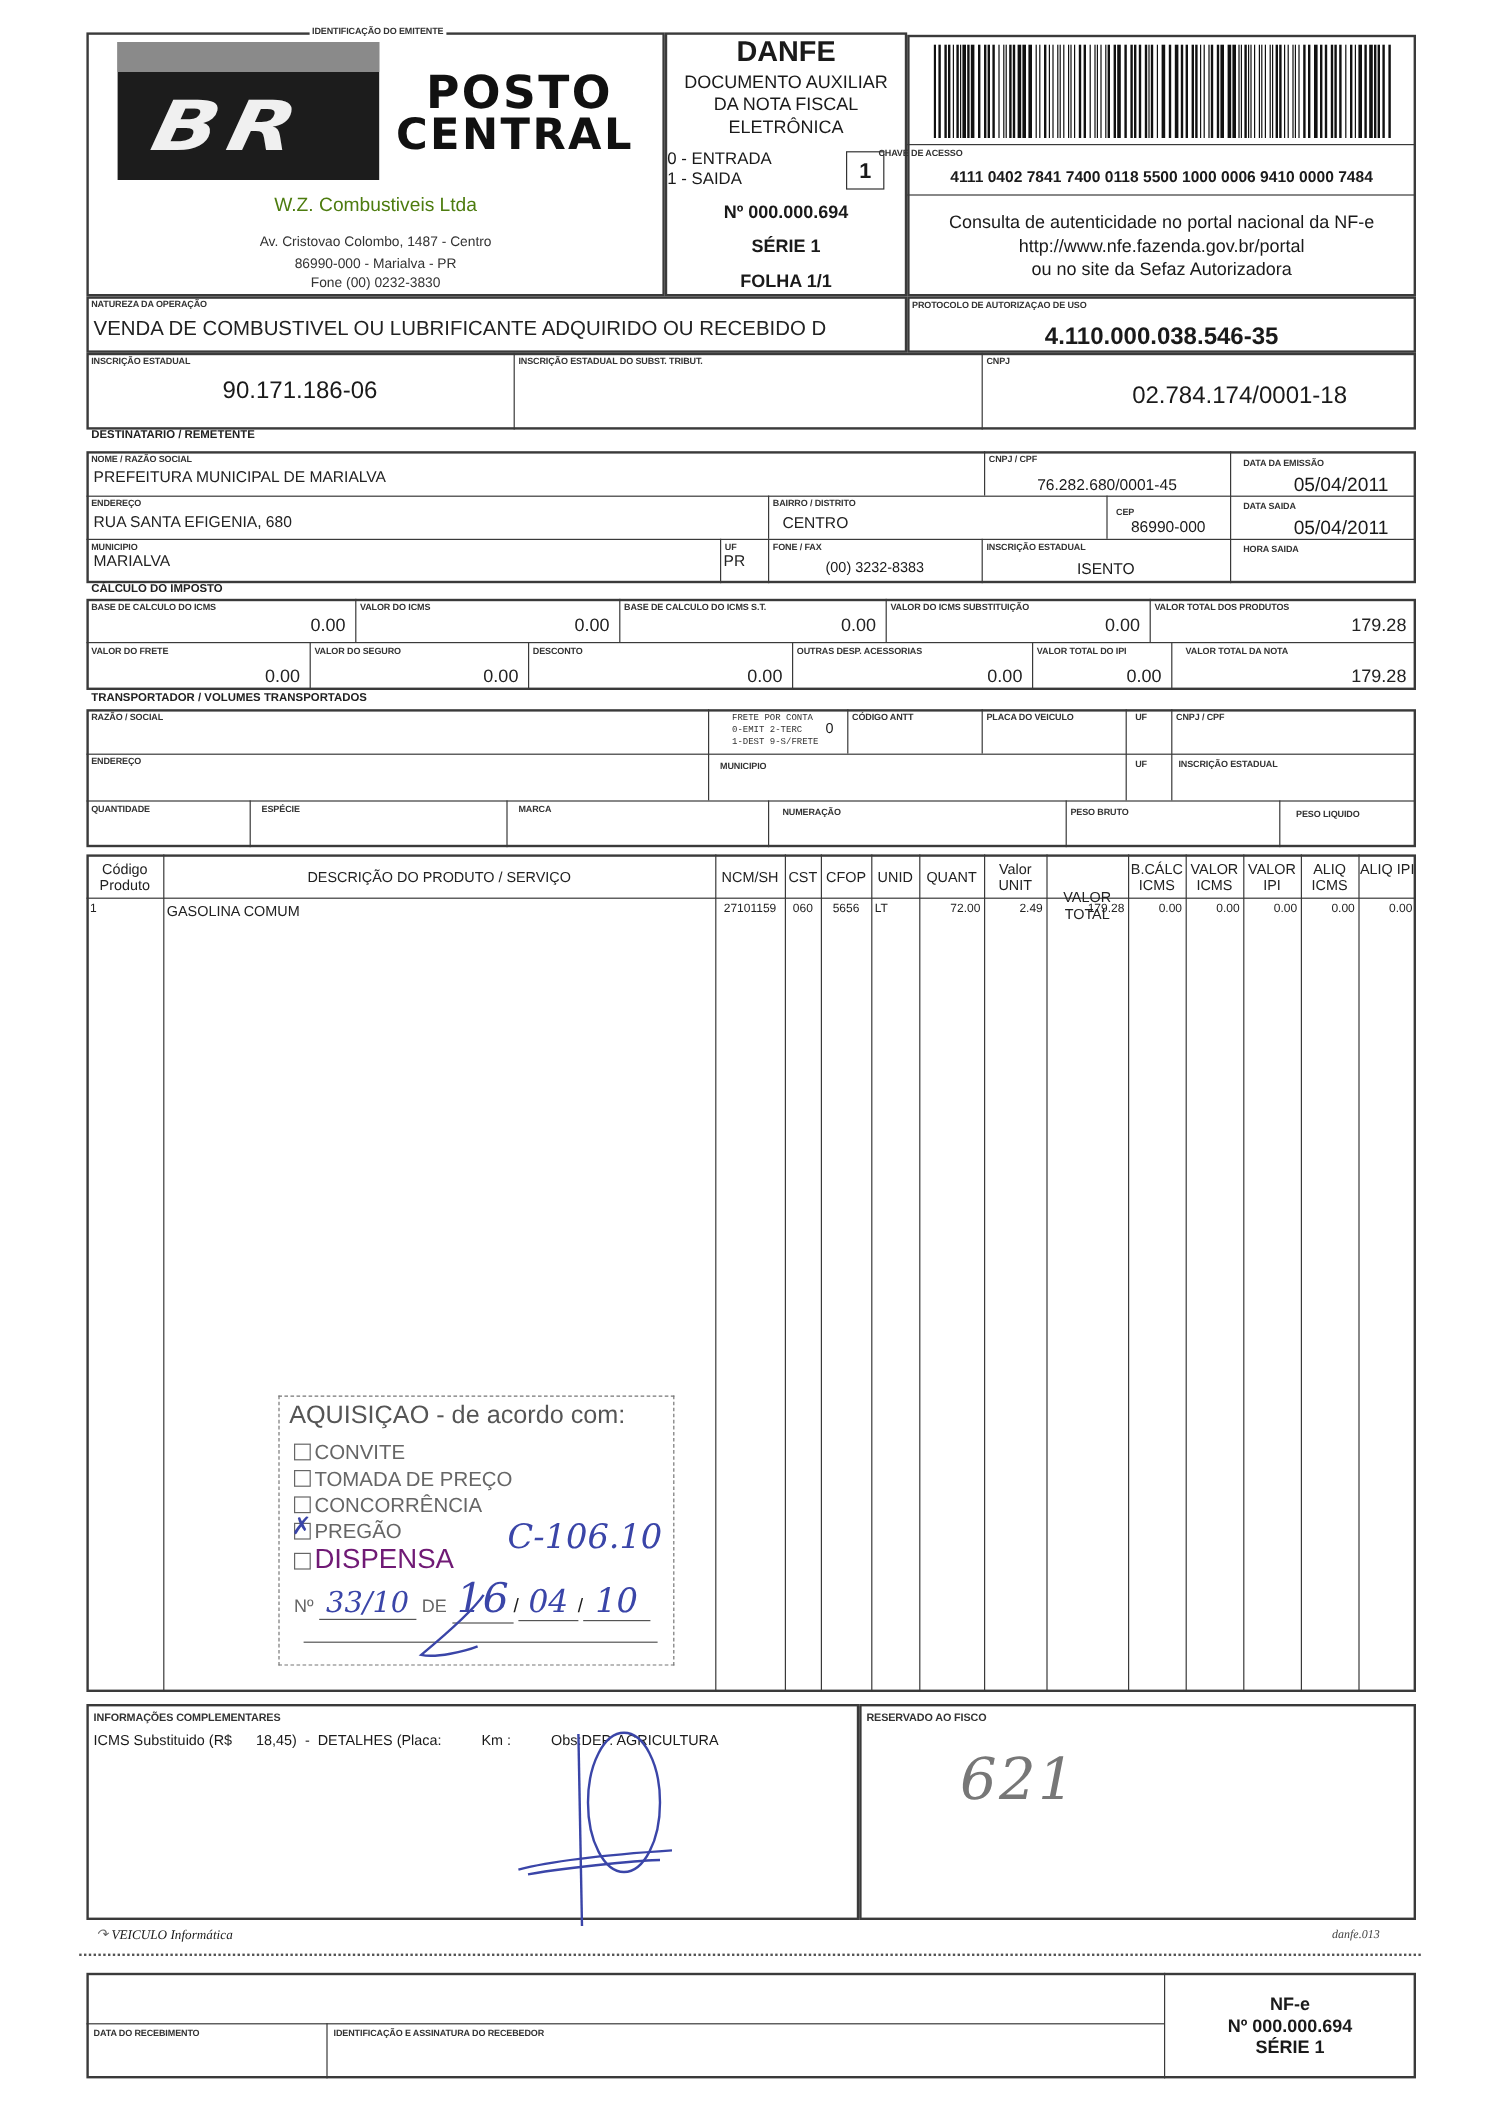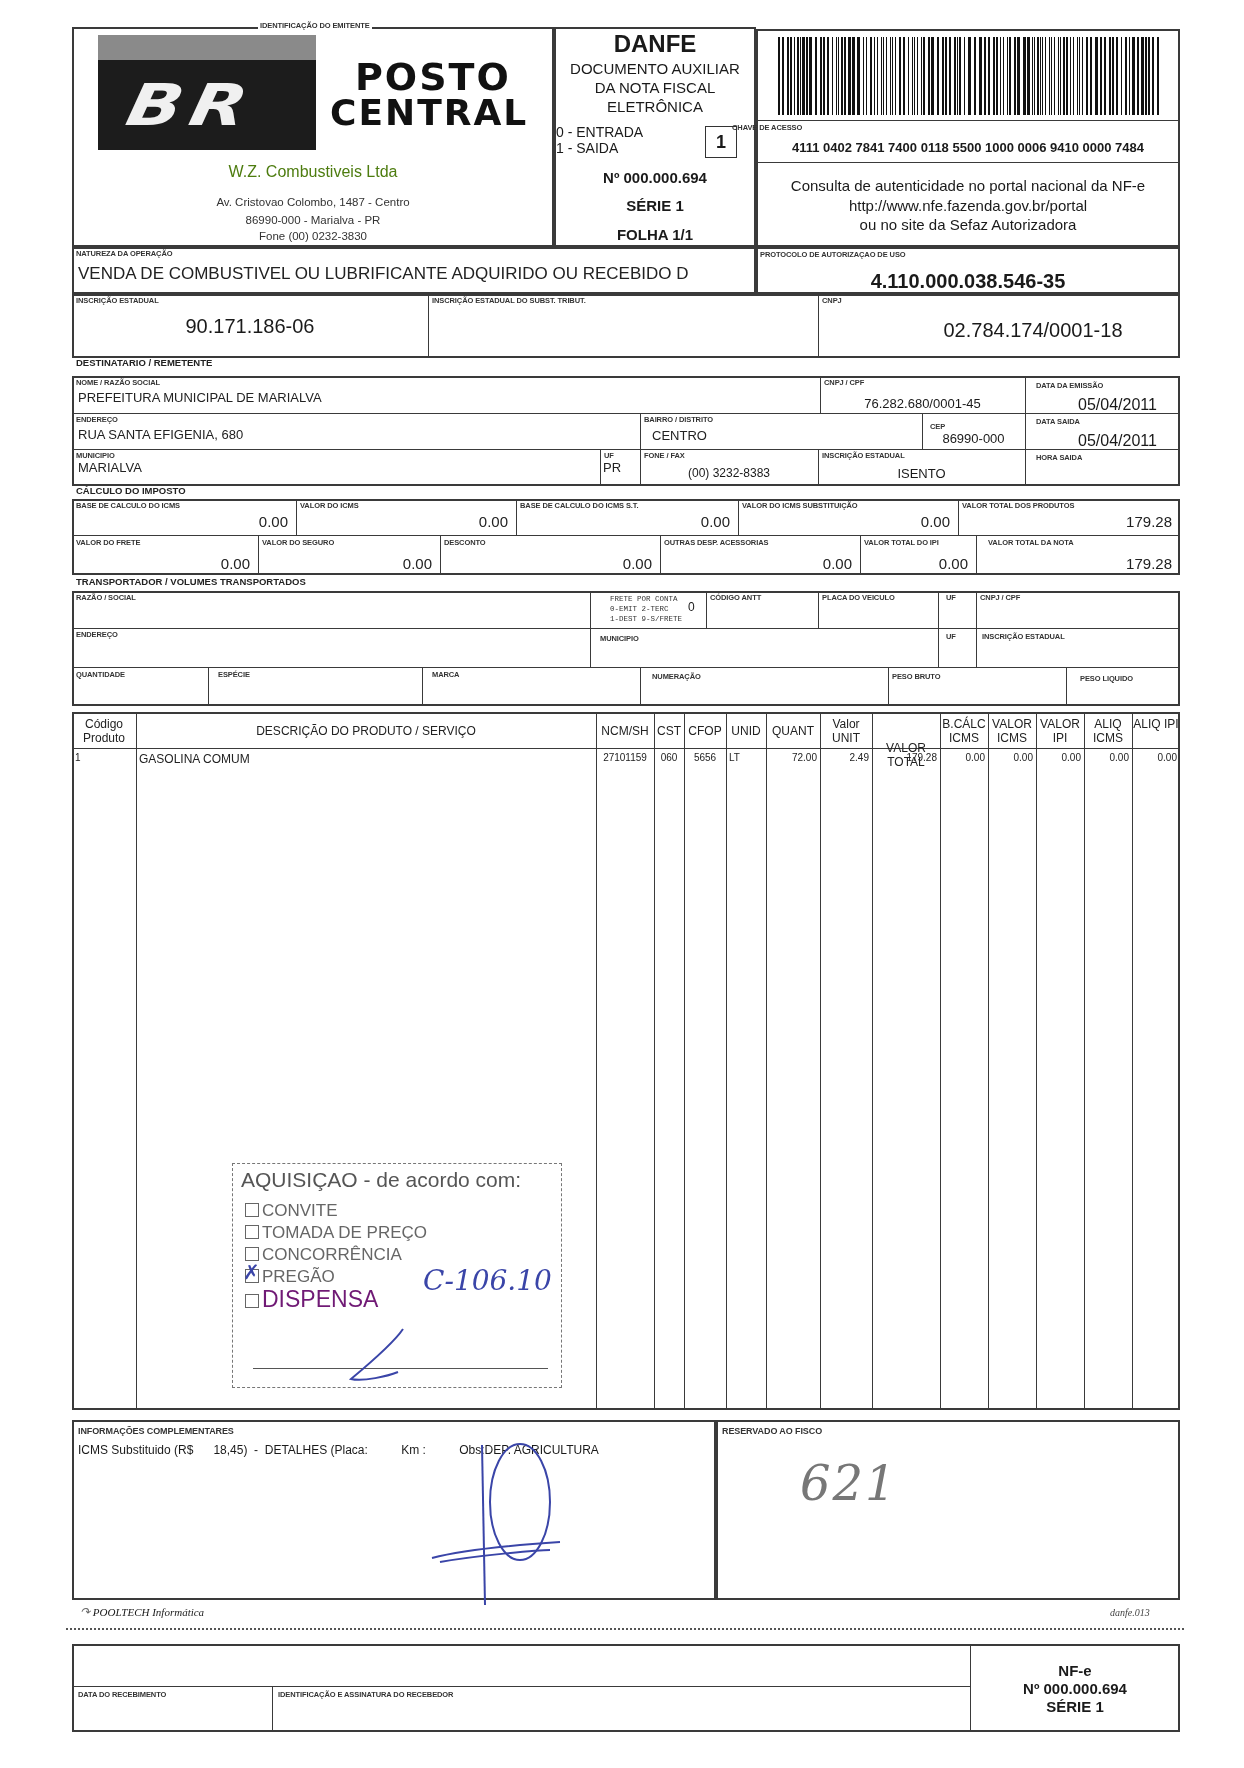--- a/index.html
+++ b/index.html
@@ -263,41 +263,47 @@
 <div class="abs" style="left:232px;top:1163px;width:330px;height:225px;border:1.5px dashed #777;">
   <div class="abs" style="left:8px;top:4px;font-size:21px;color:#555;white-space:nowrap;">AQUISIÇAO - de acordo com:</div>
   <div id="stamp-options" class="abs" style="left:12px;top:36px;">
       <div style="font-size:17px;color:#666;line-height:22px;white-space:nowrap;"><span style="display:inline-block;width:12px;height:12px;border:1.5px solid #666;margin-right:3px;vertical-align:-1px;position:relative;"></span><span>CONVITE</span></div>
       <div style="font-size:17px;color:#666;line-height:22px;white-space:nowrap;"><span style="display:inline-block;width:12px;height:12px;border:1.5px solid #666;margin-right:3px;vertical-align:-1px;position:relative;"></span><span>TOMADA DE PREÇO</span></div>
       <div style="font-size:17px;color:#666;line-height:22px;white-space:nowrap;"><span style="display:inline-block;width:12px;height:12px;border:1.5px solid #666;margin-right:3px;vertical-align:-1px;position:relative;"></span><span>CONCORRÊNCIA</span></div>
       <div style="font-size:17px;color:#666;line-height:22px;white-space:nowrap;"><span style="display:inline-block;width:12px;height:12px;border:1.5px solid #666;margin-right:3px;vertical-align:-1px;position:relative;"><span style="position:absolute;left:-3px;top:-9px;font-size:20px;color:#3a45a8;">✗</span></span><span>PREGÃO</span></div>
       <div style="font-size:23px;color:#701a75;line-height:22px;white-space:nowrap;"><span style="display:inline-block;width:12px;height:12px;border:1.5px solid #666;margin-right:3px;vertical-align:-1px;position:relative;"></span><span>DISPENSA</span></div>
     </div>
   <div class="abs hand" style="left:190px;top:100px;font-size:28px;">C-106.10</div>
+  <div class="abs" style="left:12px;top:148px;white-space:nowrap;">
+    <span style="font-size:15px;color:#666;">Nº</span>
+    <span class="hand" style="font-size:24px;border-bottom:1px solid #555;padding:0 6px;">33/10</span>
+    <span style="font-size:15px;color:#666;">DE</span>
+    <span class="hand" style="font-size:34px;border-bottom:1px solid #555;padding:0 4px;">16</span>/<span class="hand" style="font-size:26px;border-bottom:1px solid #555;padding:0 8px;">04</span>/<span class="hand" style="font-size:28px;border-bottom:1px solid #555;padding:0 10px;">10</span>
+  </div>
   <div class="abs" style="left:20px;top:204px;width:295px;border-top:1.5px solid #555;"></div>
   <svg class="abs" style="left:110px;top:160px;" width="80" height="60">
       <path d="M60 5 C50 20 20 45 8 55 C20 58 45 52 55 48" fill="none" stroke="#3a45a8" stroke-width="2"></path>
     </svg>
 </div>
 
 <div class="box" style="left:72px;top:1420px;width:644px;height:180px;"></div>
 <div class="lbl" style="left:78px;top:1426px;font-size:9px;">INFORMAÇÕES COMPLEMENTARES</div>
 <div class="abs" style="left:78px;top:1443px;font-size:12px;white-space:pre;">ICMS Substituido (R$      18,45)  -  DETALHES (Placa:          Km :          Obs:DEP. AGRICULTURA</div>
 <svg class="abs" style="left:430px;top:1440px;" width="170" height="170">
   <path d="M52 5 L55 165" stroke="#3a45a8" stroke-width="2" fill="none"></path>
   <ellipse cx="90" cy="62" rx="30" ry="58" fill="none" stroke="#3a45a8" stroke-width="2"></ellipse>
   <path d="M2 118 C40 108 100 104 130 102 M10 122 C50 115 110 110 120 110" stroke="#3a45a8" stroke-width="2" fill="none"></path>
 </svg>
 <div class="box" style="left:716px;top:1420px;width:464px;height:180px;"></div>
 <div class="lbl" style="left:722px;top:1426px;font-size:9px;">RESERVADO AO FISCO</div>
 <div class="abs" style="left:800px;top:1455px;font-size:48px;color:#777;font-family:'DejaVu Serif',serif;font-style:italic;letter-spacing:2px;">621</div>
 
 <div class="abs" style="left:80px;top:1605px;font-size:11px;font-style:italic;font-family:'Liberation Serif',serif;">
   <span style="font-size:12px;color:#666;">↷</span>
-  <span>POOLTECH Informática</span>
+  <span>VEICULO Informática</span>
 </div>
 <div class="abs" style="left:1110px;top:1607px;font-size:10px;font-style:italic;font-family:'Liberation Serif',serif;color:#444;">danfe.013</div>
 <div class="abs" style="left:66px;top:1628px;width:1118px;border-top:2px dotted #555;"></div>
 
 <div class="box" style="left:72px;top:1644px;width:1108px;height:88px;"></div>
 <div class="hl" style="left:72px;top:1686px;width:898px;"></div>
 <div class="vl" style="left:970px;top:1644px;height:88px;"></div>
 <div class="vl" style="left:272px;top:1686px;height:46px;"></div>
 <div class="lbl" style="left:78px;top:1690px;">DATA DO RECEBIMENTO</div>
 <div class="lbl" style="left:278px;top:1690px;">IDENTIFICAÇÃO E ASSINATURA DO RECEBEDOR</div>

